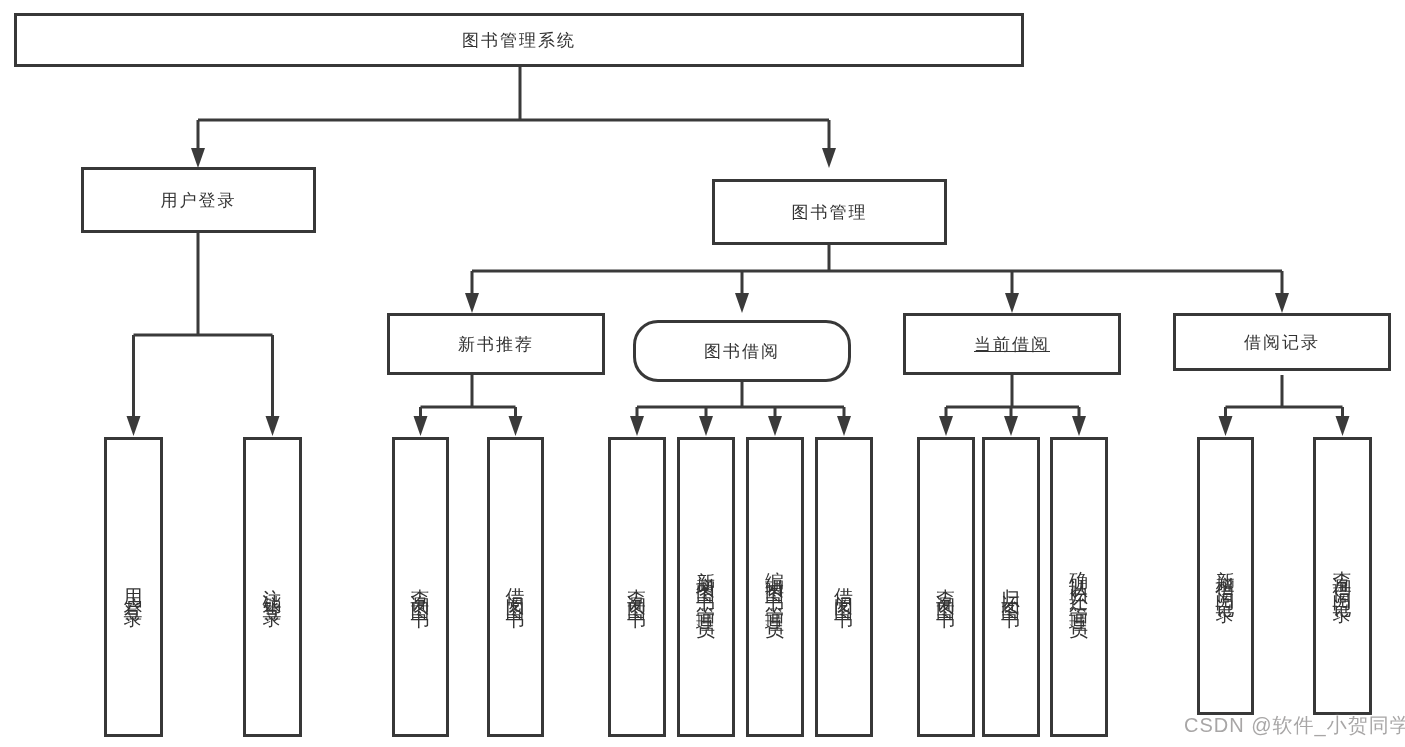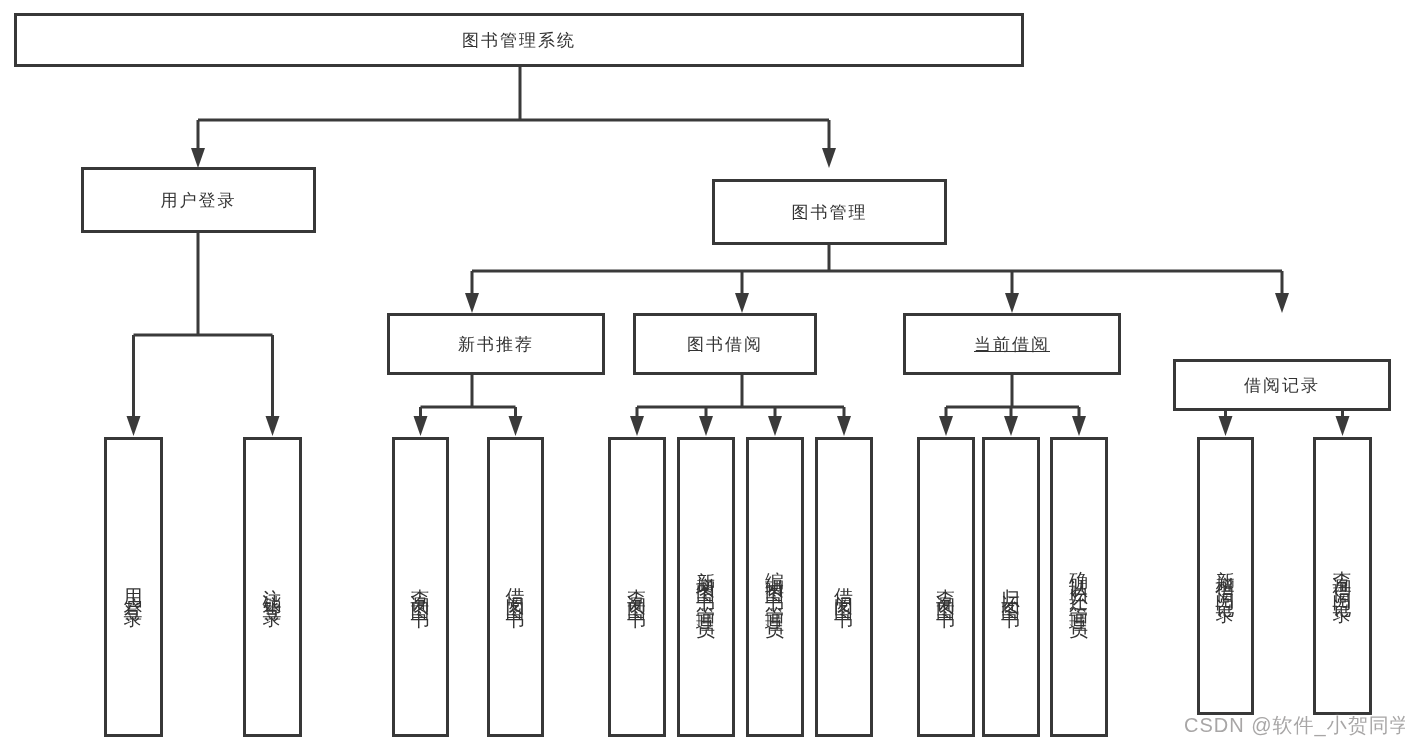--- a/index.html
+++ b/index.html
@@ -62,23 +62,23 @@
     <polygon class="arrow" points="1218.5,416 1232.5,416 1225.5,436"></polygon>
     <polygon class="arrow" points="1335.5,416 1349.5,416 1342.5,436"></polygon>
   </svg>
 
   <div class="box" style="left:14px;top:13px;width:1010px;height:54px;">图书管理系统</div>
 
   <div class="box" style="left:81px;top:167px;width:235px;height:66px;">用户登录</div>
   <div class="box" style="left:712px;top:179px;width:235px;height:66px;">图书管理</div>
 
   <div class="box" style="left:363px;top:313px;width:218px;height:62px;margin-left:24px;">新书推荐</div>
-  <div class="box" style="left:633px;top:313px;width:184px;height:62px;">图书借阅</div>
+  <div class="box" style="left:633px;top:320px;width:218px;height:62px;border-radius:25px;">图书借阅</div>
   <div class="box" style="left:903px;top:313px;width:218px;height:62px;text-decoration:underline;">当前借阅</div>
-  <div class="box" style="left:1173px;top:313px;width:218px;height:52px;margin-top:46px;">借阅记录</div>
+  <div class="box" style="left:1173px;top:313px;width:218px;height:58px;">借阅记录</div>
 
   <div class="box vbox" style="left:104px;top:437px;width:59px;height:300px;">用户登录</div>
   <div class="box vbox" style="left:243px;top:437px;width:59px;height:300px;">注销登录</div>
 
   <div class="box vbox" style="left:392px;top:437px;width:57px;height:300px;">查询图书</div>
   <div class="box vbox" style="left:487px;top:437px;width:57px;height:300px;">借阅图书</div>
 
   <div class="box vbox" style="left:608px;top:437px;width:58px;height:300px;">查询图书</div>
   <div class="box vbox" style="left:677px;top:437px;width:58px;height:300px;">新增图书（管理员）</div>
   <div class="box vbox" style="left:746px;top:437px;width:58px;height:300px;">编辑图书（管理员）</div>

